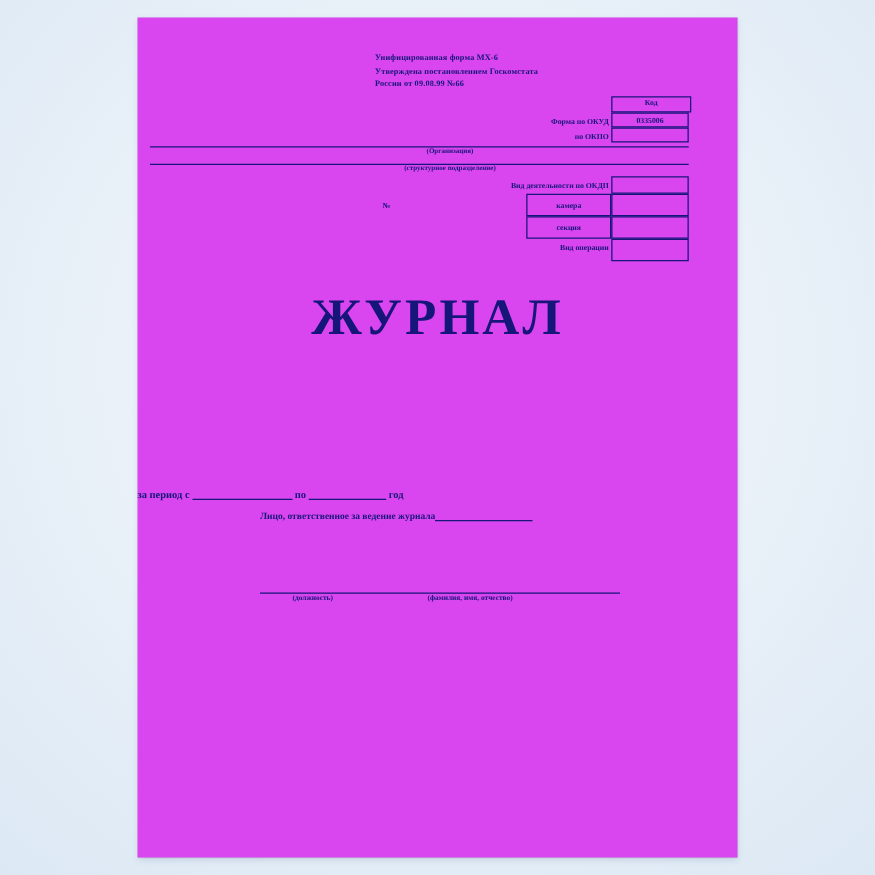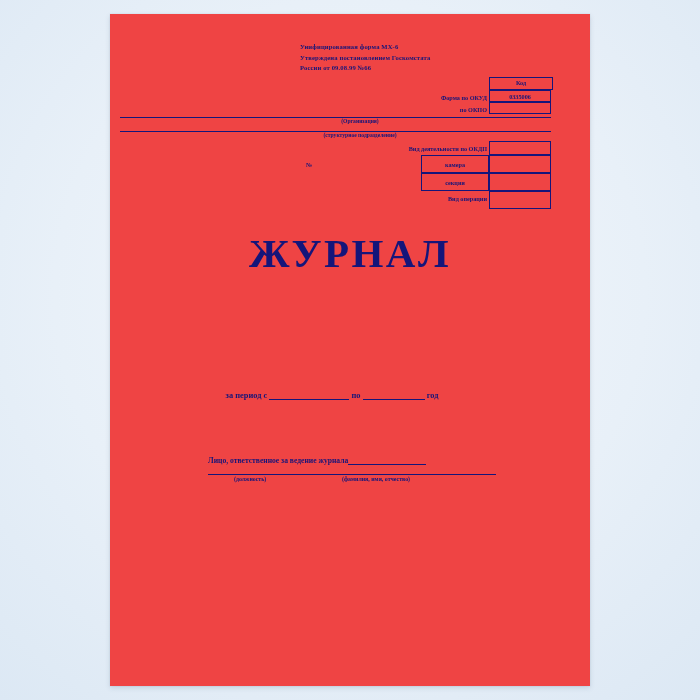--- a/index.html
+++ b/index.html
@@ -17,21 +17,21 @@
   .bg-tint {
     position:absolute; inset:0;
     background:
       radial-gradient(circle at 50% 42%, #f2f7fc 0%, #e8f0f8 55%, #dce8f4 100%);
   }
   
   .sheet {
     position:absolute;
     left:110px; top:14px;
     width:480px; height:672px;
-    background:#ef4444;
+    background:#d946ef;
     box-shadow:0 2px 5px rgba(70,100,130,0.18), 0 0 1px rgba(100,120,140,0.25);
     text-decoration:underline;
   }
   .doc {
     position:absolute;
     left:0; top:0;
     width:480px; height:672px;
     color:#15157a;
   }
   
@@ -110,34 +110,33 @@
     font-weight:bold;
     line-height:1.42;
     color:#15157a;
   }
 
   
   .period {
     position:absolute;
     left:0; top:377px;
     width:444px;
-    text-align:center;
     font-size:8.4px;
     font-weight:bold;
     color:#15157a;
   }
   .period .ln {
     display:inline-block;
     border-bottom:1px solid #15157a;
     height:8px;
     vertical-align:bottom;
   }
   .resp {
     position:absolute;
-    left:98px; top:442px;
+    left:98px; top:394px;
     font-size:7.6px;
     font-weight:bold;
     color:#15157a;
     white-space:nowrap;
   }
   .resp .ln {
     display:inline-block;
     border-bottom:1px solid #15157a;
     height:8px;
     vertical-align:bottom;

